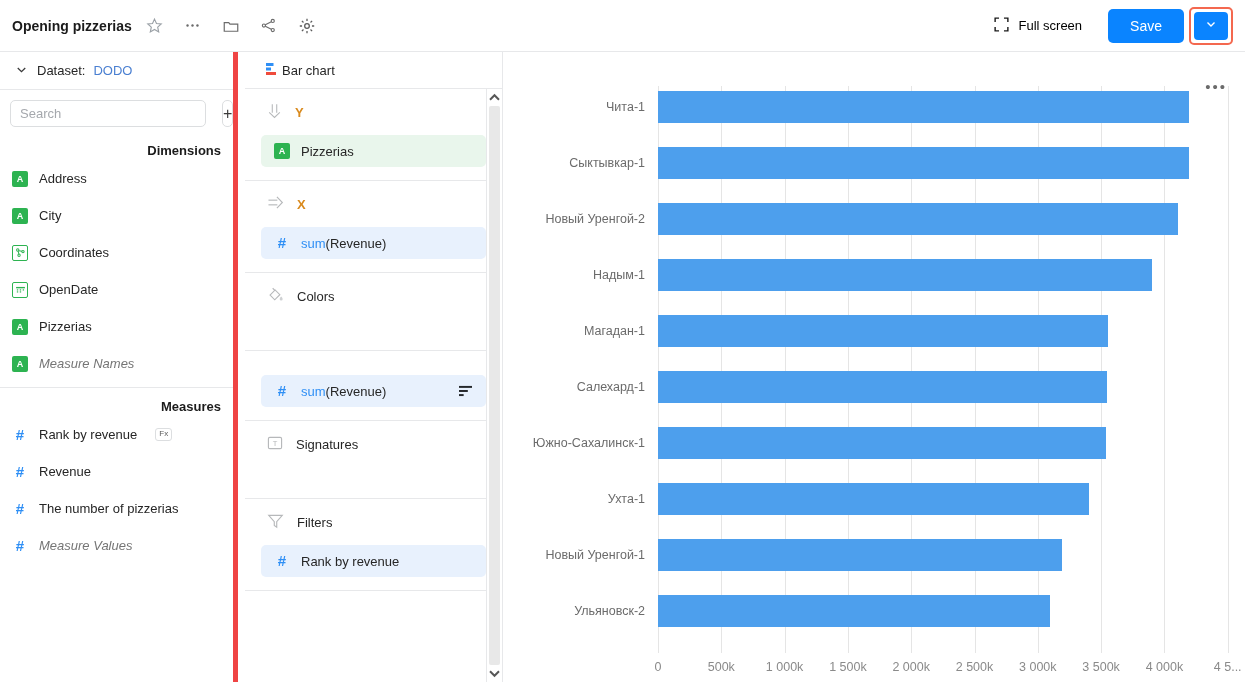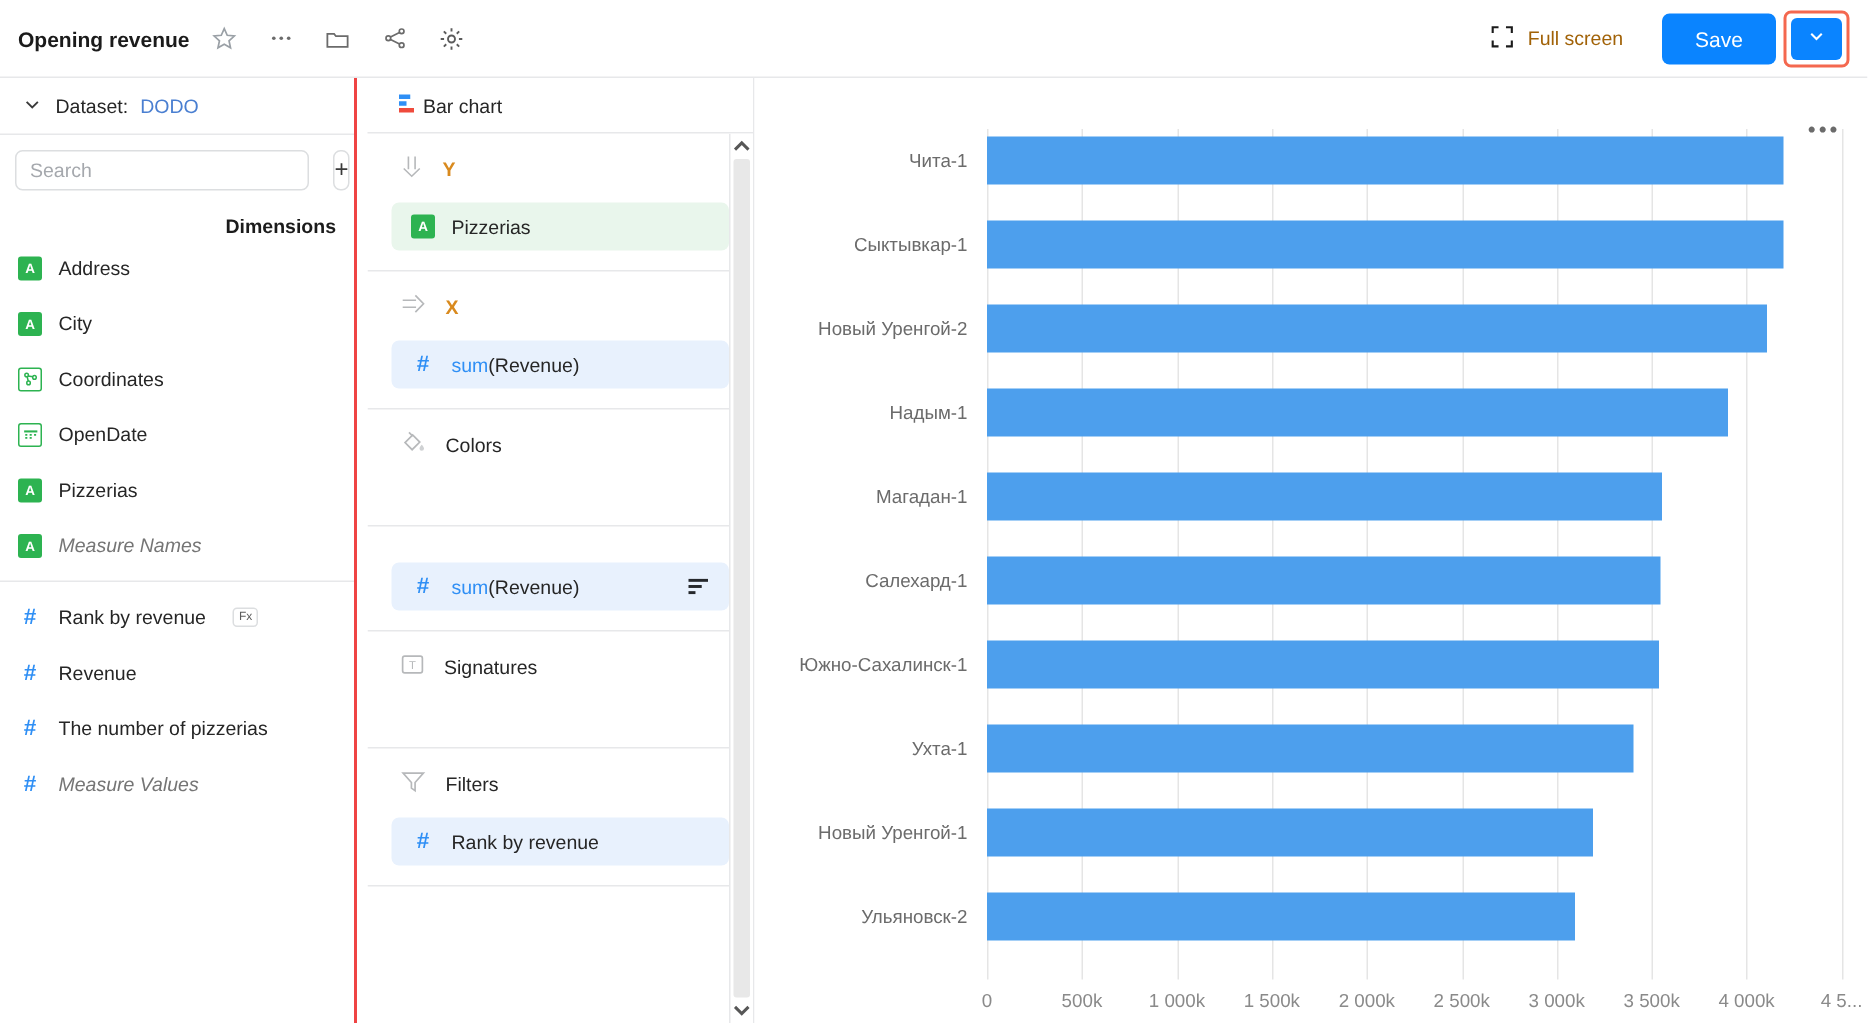--- a/index.html
+++ b/index.html
@@ -24,21 +24,21 @@
   }
   .tb-icon {
     width:30px; height:30px; margin-left:8px;
     display:flex; align-items:center; justify-content:center;
     color:#9aa0a6; cursor:pointer; border-radius:4px;
   }
   .tb-icon:first-of-type { margin-left:18px; }
   .tb-right { margin-left:auto; display:flex; align-items:center; padding-right:12px; }
   .fullscreen-btn {
     display:flex; align-items:center; gap:9px;
-    color:#a16207; font-size:13px; cursor:pointer;
+    color:#000000; font-size:13px; cursor:pointer;
     padding:6px 10px; border-radius:4px;
   }
   .save-btn {
     background:#0a84ff; color:#fff; font-size:14px;
     border:none; border-radius:5px; height:34px;
     padding:0 22px; margin-left:16px; cursor:pointer;
     font-family:"Liberation Sans", sans-serif;
   }
   .save-caret-wrap {
     margin-left:5px; padding:3px; border:2px solid #f4684f; border-radius:5px;
@@ -46,21 +46,21 @@
   }
   .save-caret {
     background:#0a84ff; border:none; border-radius:4px;
     width:34px; height:28px; cursor:pointer;
     display:flex; align-items:center; justify-content:center;
   }
 
   
   .left-panel {
     position:absolute; left:0; top:52px; width:238px; height:630px;
-    background:#fff; border-right:2px solid #ef4444;
+    background:#fff; border-right:5px solid #ef4444;
   }
   .dataset-row {
     height:38px; display:flex; align-items:center; gap:8px;
     padding:0 14px; border-bottom:1px solid #e7e8ea;
     font-size:13px; cursor:pointer;
   }
   .dataset-label { color:#262626; }
   .dataset-name { color:#4a7fd1; }
   .search-row { display:flex; align-items:center; gap:16px; padding:10px; }
   .search-input {
@@ -164,21 +164,21 @@
     position:absolute; font-size:12.5px; color:#8a8a8a;
     white-space:nowrap; transform:translateX(-50%);
   }
 </style>
 </head>
 <body>
 
 <div class="app">
 
   <div class="topbar">
-    <div class="doc-title">Opening revenue</div>
+    <div class="doc-title">Opening pizzerias</div>
 
     <div class="tb-icon">
       <svg width="17" height="17" viewBox="0 0 24 24" fill="none" stroke="#9aa0a6" stroke-width="1.6">
         <polygon points="12,3 14.8,9.2 21.5,9.9 16.5,14.4 17.9,21 12,17.6 6.1,21 7.5,14.4 2.5,9.9 9.2,9.2"></polygon>
       </svg>
     </div>
     <div class="tb-icon">
       <svg width="17" height="17" viewBox="0 0 24 24" fill="#6b6b6b">
         <circle cx="5" cy="12" r="1.7"></circle>
           <circle cx="12" cy="12" r="1.7"></circle>
@@ -291,20 +291,21 @@
       </div>
 
       <div class="field-row">
         <span class="ficon ficon-a">A</span>
         <span class="field-label italic">Measure Names</span>
       </div>
     </div>
 
     <div class="divider-h"></div>
 
+    <div class="section-title">Measures</div>
     <div>
 
       <div class="field-row">
         <span class="ficon ficon-hash">#</span>
         <span class="field-label">Rank by revenue</span>
         <span class="fx-badge">Fx</span>
       </div>
 
       <div class="field-row">
         <span class="ficon ficon-hash">#</span>

